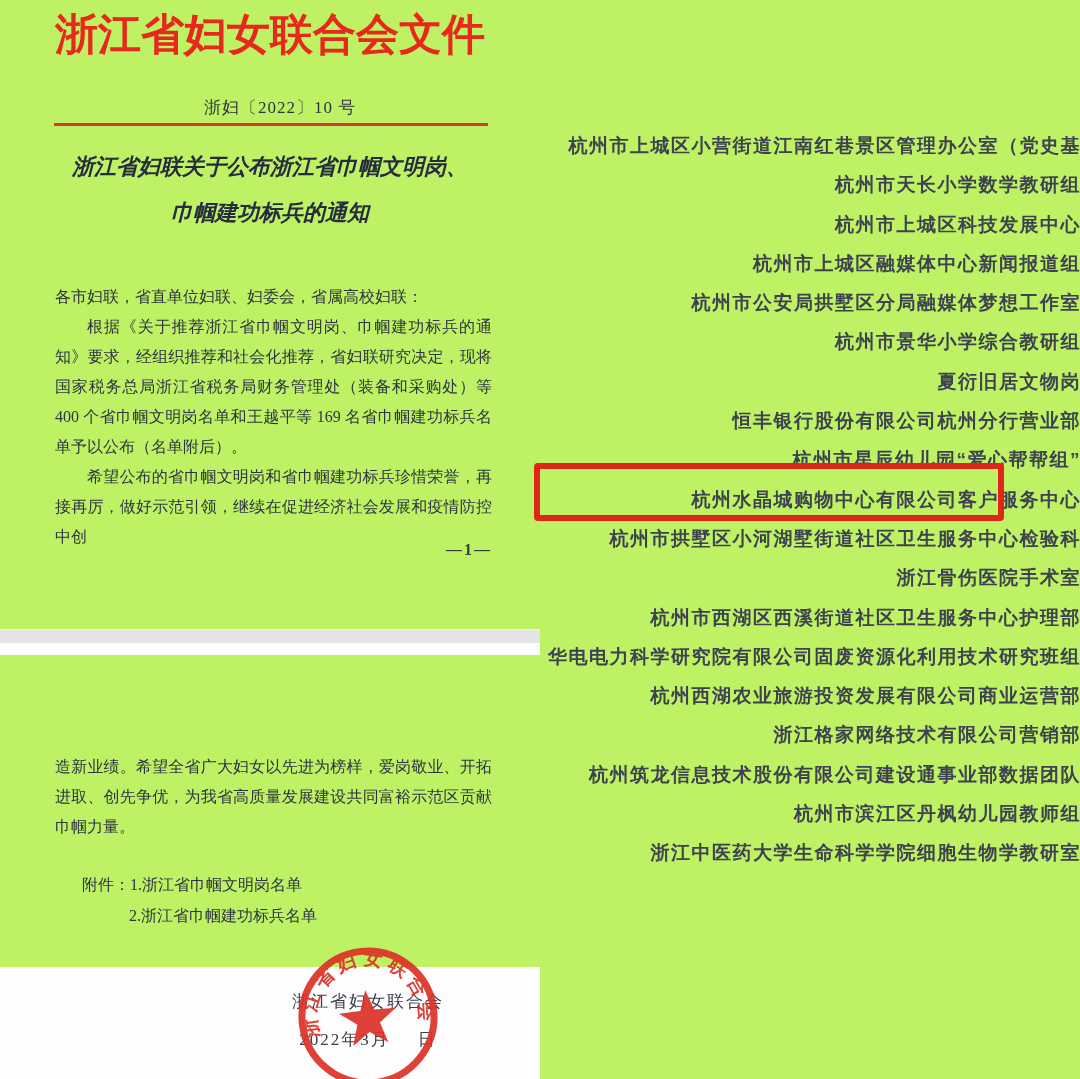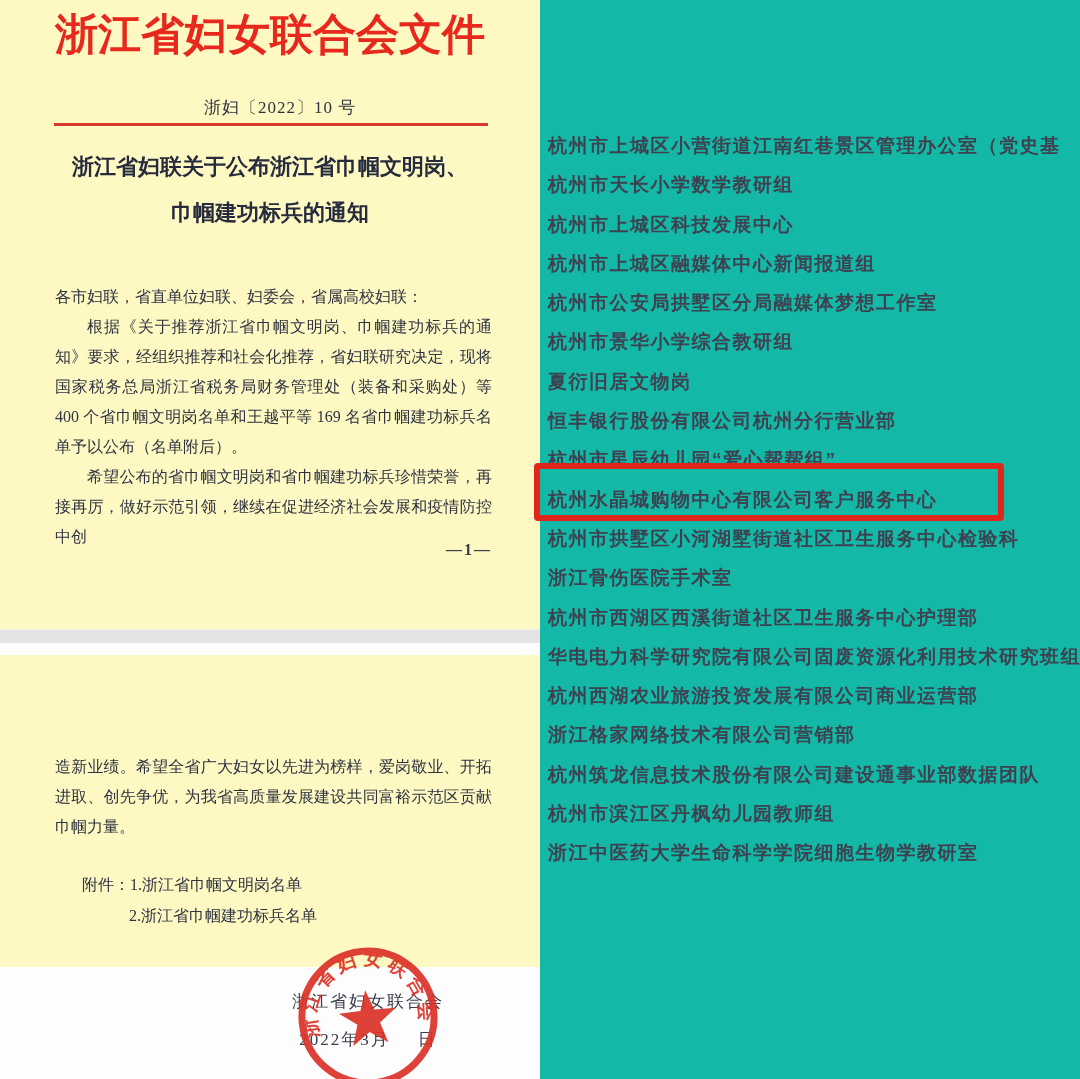--- a/index.html
+++ b/index.html
@@ -6,41 +6,42 @@
   .canvas {
     position: relative;
     width: 1080px;
     height: 1079px;
     background: #fdfdfd;
     overflow: hidden;
     font-family: "Liberation Serif", serif;
   }
   
   .doc-col { position: absolute; left: 0; top: 0; width: 540px; height: 1079px; }
-  .page { position: absolute; left: 0; width: 540px; background: #fef9c3; }
+  .page { position: absolute; left: 0; width: 540px; background: #bef264; }
   .page1 { top: 0; height: 629px; }
   .page2 { top: 643px; height: 312px; margin-top: 12px; }
   .page-sep { position: absolute; top: 629px; left: 0; width: 540px; height: 14px;
               background: #e4e4e4; border-top: 1px solid #efefef; box-sizing: border-box; }
 
   .red-head {
     position: absolute; top: 6px; left: 40px; width: 460px; margin: 0;
     text-align: center; font-size: 43px; font-weight: bold;
     color: #e7281c; letter-spacing: 0px; white-space: nowrap;
   }
   .doc-num {
     position: absolute; top: 96px; left: 50px; width: 460px;
     text-align: center; font-size: 17px; color: #2f3240; letter-spacing: 1px;
   }
   .red-rule { position: absolute; top: 123px; left: 54px; width: 434px; height: 3px; background: #d8382d; }
 
   .doc-title {
     position: absolute; top: 144px; left: 30px; width: 480px; margin: 0;
     text-align: center; font-size: 22px; font-weight: bold; color: #272b3e;
     line-height: 46px;
+    font-style: italic;
   }
   .doc-title span { display: block; }
 
   .body-wrap {
     position: absolute; top: 282px; left: 55px; width: 437px;
     font-size: 16px; line-height: 30px; color: #2f3342; text-align: justify;
   }
   .body-wrap p { margin: 0; }
   .indent { text-indent: 2em; }
 
@@ -70,21 +71,21 @@
   .date-gap { display: inline-block; width: 28px; }
 
   .stamp {
     position: absolute; left: 283px; top: 277px; width: 170px; height: 170px;
     opacity: 0.92; transform: rotate(-6deg);
   }
 
   
   .list-col {
     position: absolute; left: 540px; top: 0; width: 540px; height: 1079px;
-    background: #14b8a6; font-family: "Liberation Sans", sans-serif;
+    background: #bef264; font-family: "Liberation Sans", sans-serif; text-align: right;
   }
   .award-list { position: absolute; top: 126px; left: 8px; margin: 0; padding: 0; list-style: none; }
   .award-item {
     height: 39.3px; line-height: 39.3px;
     font-size: 19px; font-weight: bold; letter-spacing: 1.5px;
     color: #3e4150; white-space: nowrap;
   }
   .highlight-box {
     position: absolute; left: -6px; top: 463px; width: 470px; height: 58px;
     box-sizing: border-box; border: 6px solid #e0251a; border-radius: 4px;

